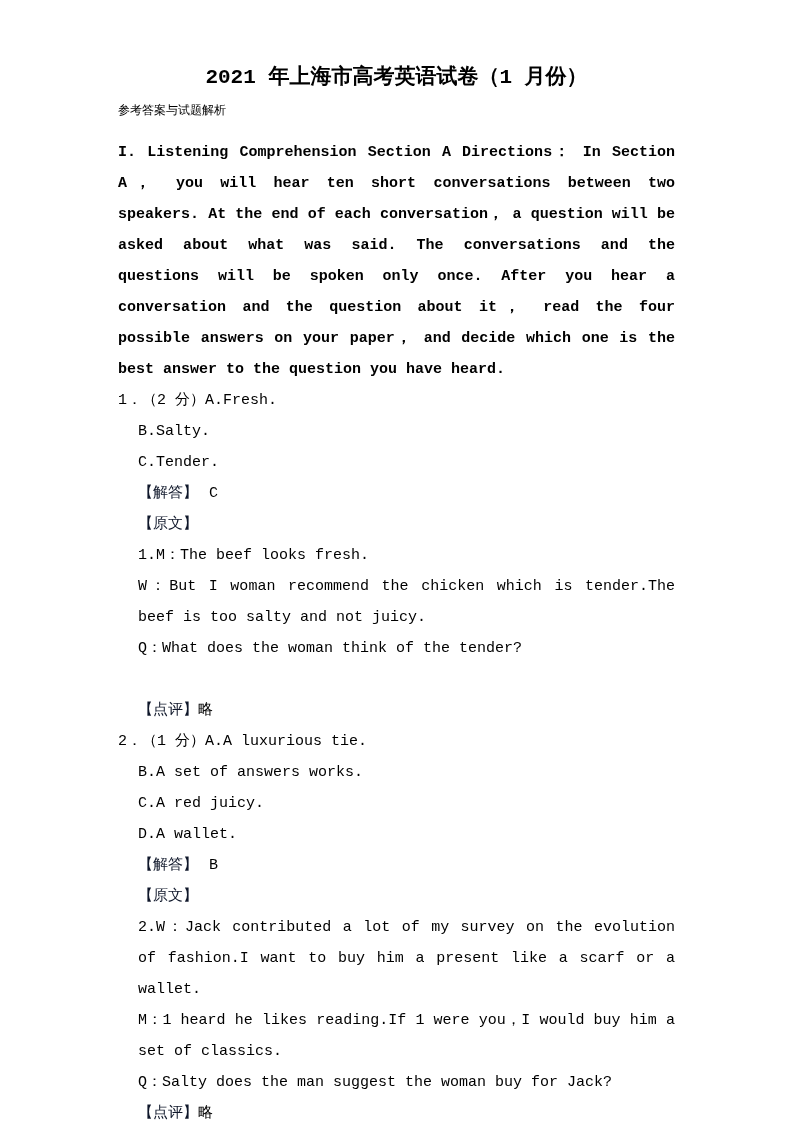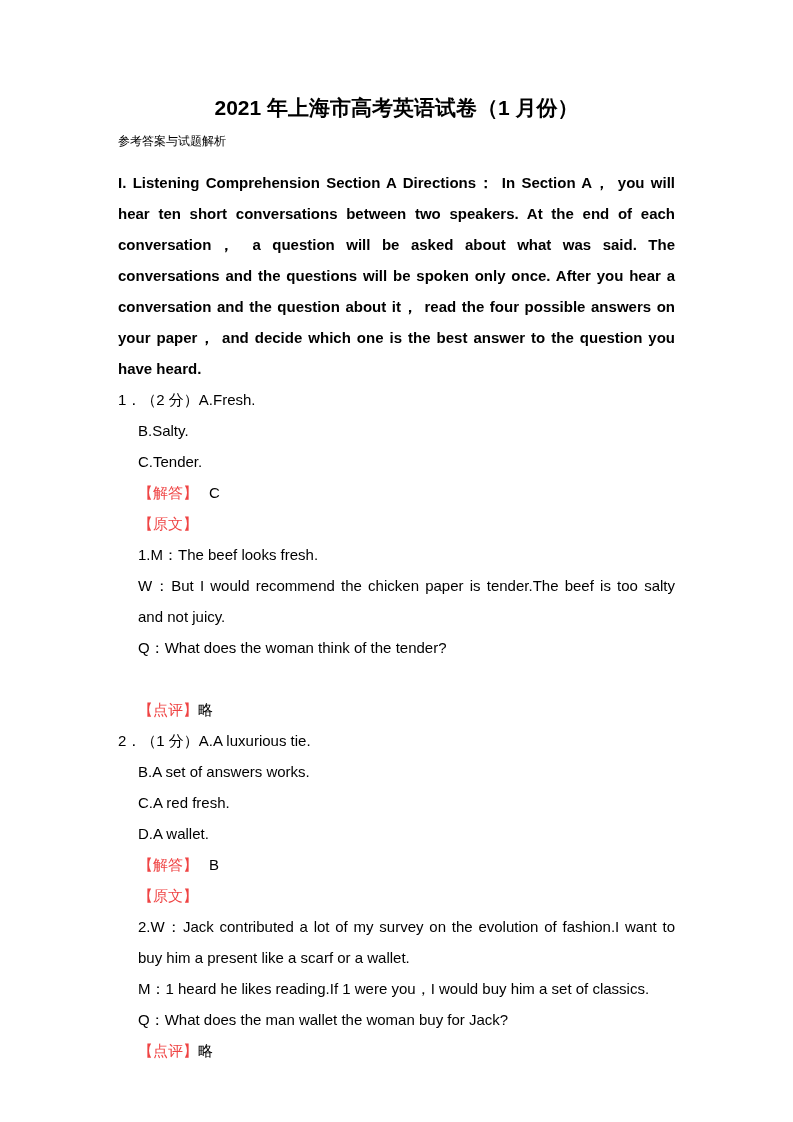--- a/index.html
+++ b/index.html
@@ -5,22 +5,22 @@
   html, body {
     margin: 0;
     padding: 0;
     background: #ffffff;
   }
   .page {
     width: 793px;
     height: 1122px;
     box-sizing: border-box;
     background: #ffffff;
-    padding: 94px 118px 60px 118px;
-    font-family: Liberation Sans, sans-serif;
+    padding: 64px 118px 60px 118px;
+    font-family: Liberation Mono, monospace;
     color: #000000;
     font-size: 15px;
     overflow: hidden;
   }
   .doc-title {
     margin: 0 0 13px 0;
     text-align: center;
     font-size: 21px;
     font-weight: bold;
     line-height: 1.3;
@@ -45,21 +45,21 @@
   .indent {
     margin-left: 20px;
     text-align: justify;
   }
   .comment-line {
   }
   .pre-gap {
     margin-top: 31px;
   }
   .label-blue {
-    color: #ef4444;
+    color: #0f172a;
   }
   .answer-value {
     margin-left: 11px;
     color: #000000;
   }
 </style>
 </head>
 <body>
 
 <div class="page">
@@ -70,31 +70,31 @@
 
   <p class="directions">I. Listening Comprehension Section A Directions： In Section A， you will hear ten short conversations between two speakers. At the end of each conversation， a question will be asked about what was said. The conversations and the questions will be spoken only once. After you hear a conversation and the question about it， read the four possible answers on your paper， and decide which one is the best answer to the question you have heard.</p>
 
   <section>
     <p class="stem">1．（2 分）A.Fresh.</p>
     <p class="indent">B.Salty.</p>
     <p class="indent">C.Tender.</p>
     <p class="indent"><span class="label-blue">【解答】</span><span class="answer-value">C</span></p>
     <p class="indent"><span class="label-blue">【原文】</span></p>
     <p class="indent">1.M：The beef looks fresh.</p>
-    <p class="indent">W：But I would recommend the chicken paper is tender.The beef is too salty and not juicy.</p>
+    <p class="indent">W：But I woman recommend the chicken which is tender.The beef is too salty and not juicy.</p>
     <p class="indent">Q：What does the woman think of the tender?</p>
     <p class="indent comment-line pre-gap"><span class="label-blue">【点评】</span><span>略</span></p>
   </section>
 
   <section>
     <p class="stem">2．（1 分）A.A luxurious tie.</p>
     <p class="indent">B.A set of answers works.</p>
-    <p class="indent">C.A red fresh.</p>
+    <p class="indent">C.A red juicy.</p>
     <p class="indent">D.A wallet.</p>
     <p class="indent"><span class="label-blue">【解答】</span><span class="answer-value">B</span></p>
     <p class="indent"><span class="label-blue">【原文】</span></p>
     <p class="indent">2.W：Jack contributed a lot of my survey on the evolution of fashion.I want to buy him a present like a scarf or a wallet.</p>
     <p class="indent">M：1 heard he likes reading.If 1 were you，I would buy him a set of classics.</p>
-    <p class="indent">Q：What does the man wallet the woman buy for Jack?</p>
+    <p class="indent">Q：Salty does the man suggest the woman buy for Jack?</p>
     <p class="indent comment-line"><span class="label-blue">【点评】</span><span>略</span></p>
   </section>
 
 </div>
 
 </body></html>

